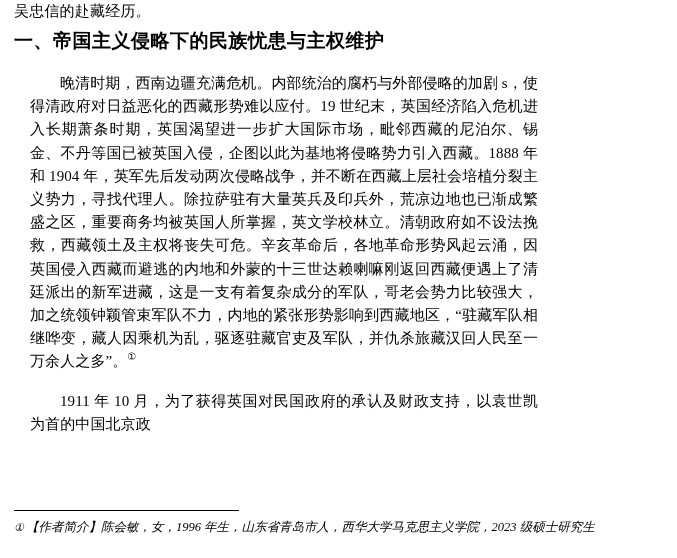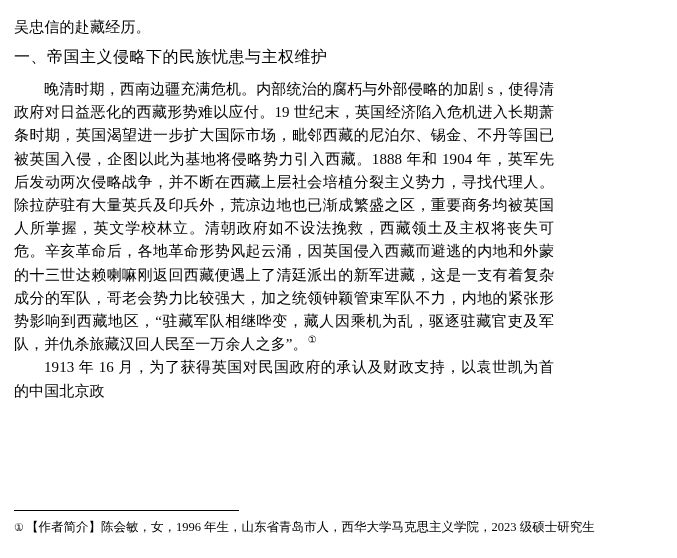--- a/index.html
+++ b/index.html
@@ -12,42 +12,42 @@
     background: #ffffff;
     font-family: "Liberation Serif", "DejaVu Serif", serif;
     color: #000000;
     overflow: hidden;
   }
   .page {
     position: relative;
     width: 568px;
     height: 558px;
     box-sizing: border-box;
-    padding: 16px 14px 0 14px;
+    padding: 0 14px 0 14px;
   }
   .lead-line {
     font-size: 15px;
     line-height: 22px;
     margin: 0 0 4px 0;
     letter-spacing: 0.2px;
   }
   .section-heading {
     font-family: "Liberation Sans", "DejaVu Sans", sans-serif;
-    font-weight: normal;
-    font-size: 16px;
+    font-weight: bold;
+    font-size: 19px;
     line-height: 30px;
     margin: 4px 0 6px 0;
     letter-spacing: 0.5px;
   }
   .body-text {
     font-size: 15px;
     line-height: 23.2px;
     text-align: justify;
     text-justify: inter-ideograph;
-    margin: 0;
+    margin: 16px;
     letter-spacing: 0.1px;
   }
   .body-text .indent {
     display: inline-block;
     width: 30px;
   }
   sup.fnref {
     font-size: 10px;
     vertical-align: super;
     line-height: 0;
@@ -64,39 +64,40 @@
     position: absolute;
     left: 14px;
     top: 518px;
     width: 650px;
   }
   .footnote {
     font-size: 12.5px;
     line-height: 19px;
     margin: 0;
     white-space: nowrap;
+    font-style: italic;
   }
   .fn-mark {
     font-size: 11px;
     margin-right: 2px;
   }
 </style>
 </head>
 <body>
 
 <div class="page">
 
   <p class="lead-line">吴忠信的赴藏经历。</p>
 
   <h1 class="section-heading">一、帝国主义侵略下的民族忧患与主权维护</h1>
 
   <p class="body-text"><span class="indent"></span><span>晚清时期，西南边疆充满危机。内部统治的腐朽与外部侵略的加剧 s，使得清政府对日益恶化的西藏形势难以应付。19 世纪末，英国经济陷入危机进入长期萧条时期，英国渴望进一步扩大国际市场，毗邻西藏的尼泊尔、锡金、不丹等国已被英国入侵，企图以此为基地将侵略势力引入西藏。1888 年和 1904 年，英军先后发动两次侵略战争，并不断在西藏上层社会培植分裂主义势力，寻找代理人。除拉萨驻有大量英兵及印兵外，荒凉边地也已渐成繁盛之区，重要商务均被英国人所掌握，英文学校林立。清朝政府如不设法挽救，西藏领土及主权将丧失可危。辛亥革命后，各地革命形势风起云涌，因英国侵入西藏而避逃的内地和外蒙的十三世达赖喇嘛刚返回西藏便遇上了清廷派出的新军进藏，这是一支有着复杂成分的军队，哥老会势力比较强大，加之统领钟颖管束军队不力，内地的紧张形势影响到西藏地区，“驻藏军队相继哗变，藏人因乘机为乱，驱逐驻藏官吏及军队，并仇杀旅藏汉回人民至一万余人之多”。</span><sup class="fnref">①</sup></p>
 
 
-  <p class="body-text"><span class="indent"></span><span>1913 年 16 月，为了获得英国对民国政府的承认及财政支持，以袁世凯为首的中国北京政</span></p>
+  <p class="body-text"><span class="indent"></span><span>1911 年 10 月，为了获得英国对民国政府的承认及财政支持，以袁世凯为首的中国北京政</span></p>
 
   <div class="footnote-rule"></div>
 
   <div class="footnotes">
     <p class="footnote"><span class="fn-mark">①</span><span>【作者简介】陈会敏，女，1996 年生，山东省青岛市人，西华大学马克思主义学院，2023 级硕士研究生</span></p>
   </div>
 
 </div>
 
 </body></html>

